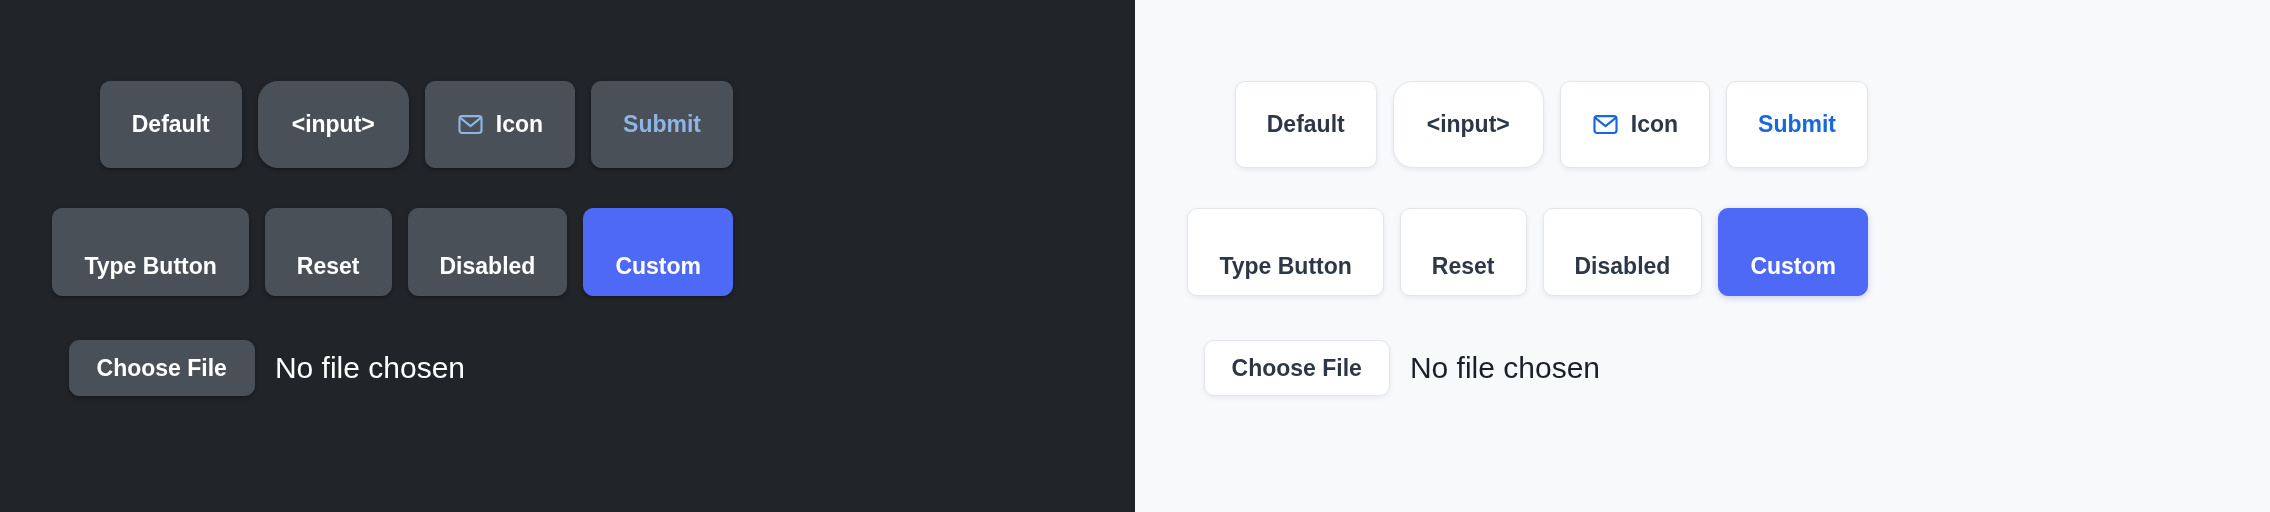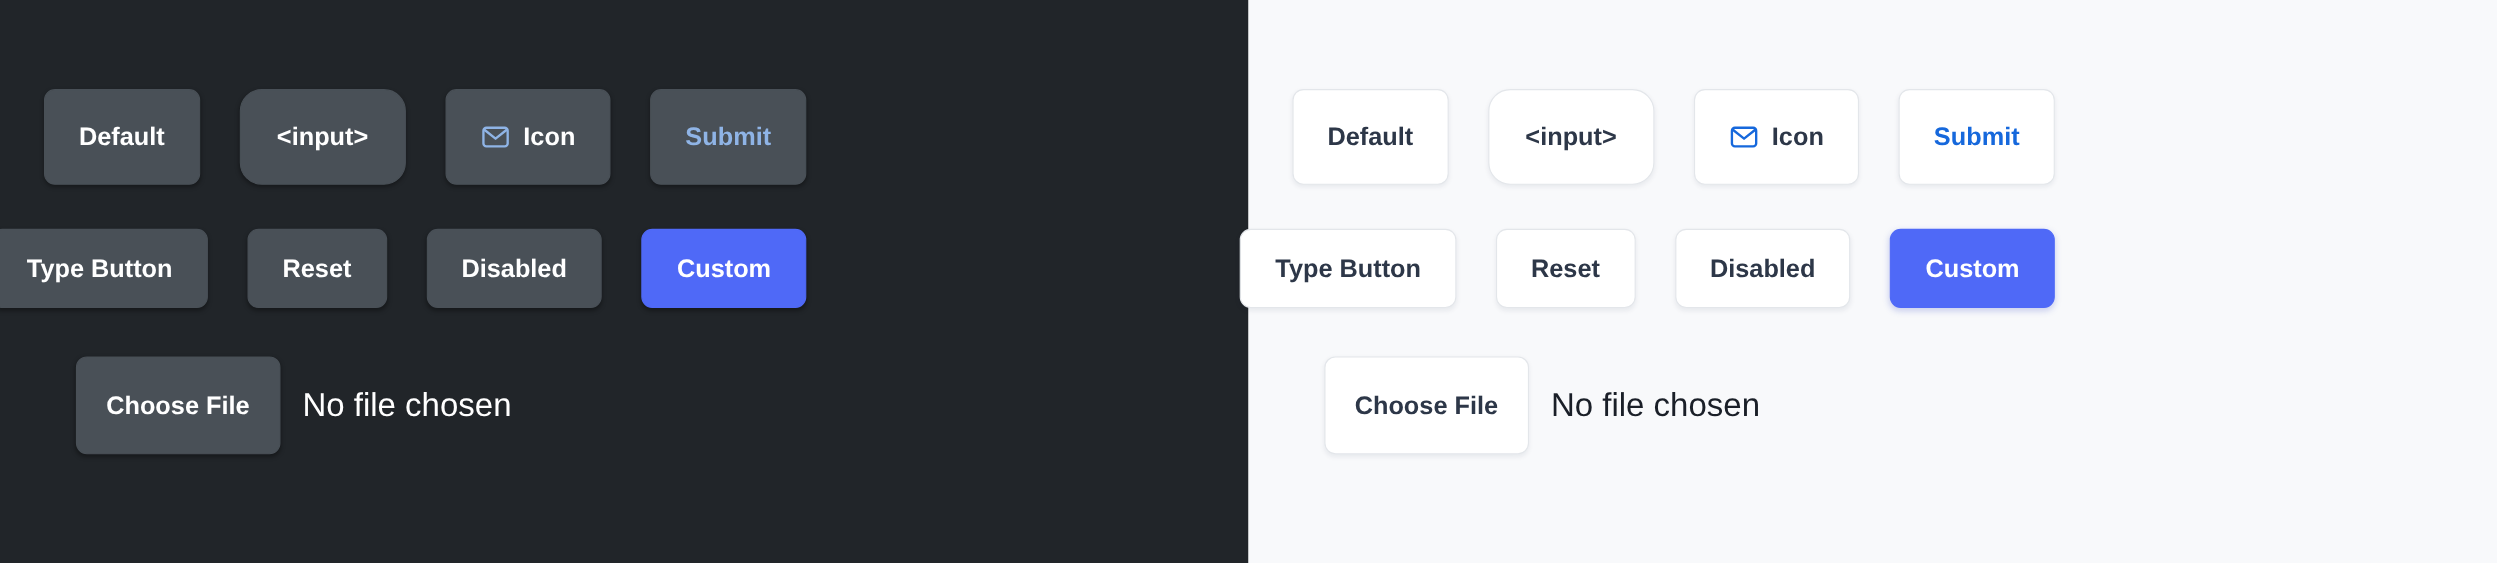--- a/index.html
+++ b/index.html
@@ -27,21 +27,21 @@
     padding-top: 81px;
   }
 
   .panel.dark  { background: #212529; }
   .panel.light { background: #f8f9fb; }
 
   
   .btn-row {
     display: flex;
     align-items: center;
-    gap: 36px;
+    gap: 16px;
   }
   .row-1 { margin-bottom: 0px; }
   .row-2 { margin-top: 40px; }
   .row-3 { margin-top: 44px; margin-right: 268px; gap: 0; }
 
   
   .btn {
     display: inline-flex;
     align-items: center;
     justify-content: center;
@@ -51,22 +51,22 @@
     line-height: 1;
     border-radius: 10px;
     border: 1px solid transparent;
     cursor: pointer;
     white-space: nowrap;
     font-family: "Liberation Sans", sans-serif;
   }
 
   
   .row-1 .btn { height: 87px; padding: 0 31px; }
-  .row-2 .btn { height: 72px; padding: 17px 31px; }
-  .row-3 .btn { height: 89px; padding: 0 27px; }
+  .row-2 .btn { height: 88px; padding: 17px 31px; align-items: flex-end; }
+  .row-3 .btn { height: 56px; padding: 0 27px; }
 
   .row-1 .btn.wide-input { padding: 0 33px; border-radius: 20px; }
 
   
   .dark .btn {
     background: #495057;
     color: #ffffff;
     border-color: #495057;
     box-shadow: 0 2px 4px rgba(0,0,0,.35);
   }

